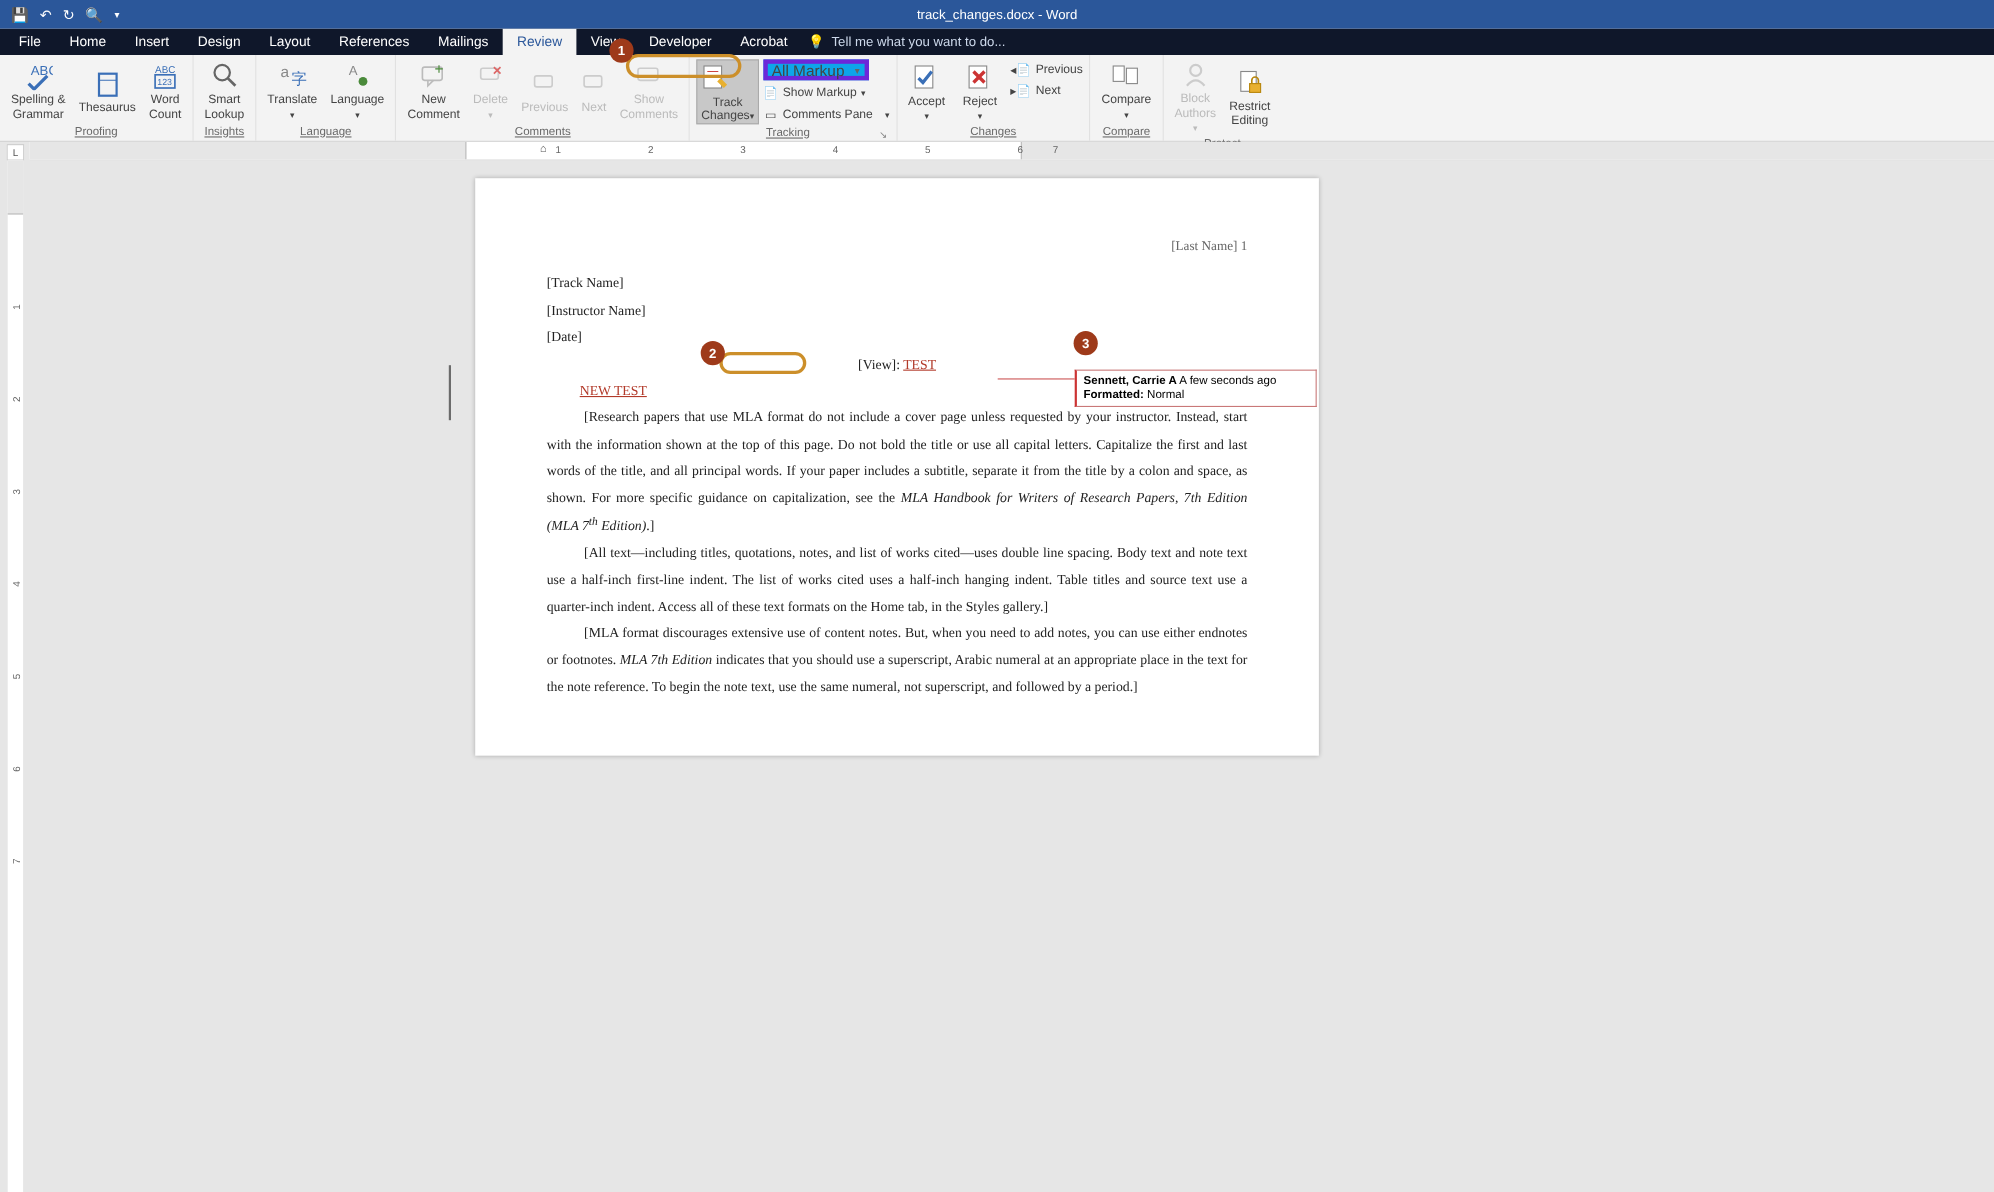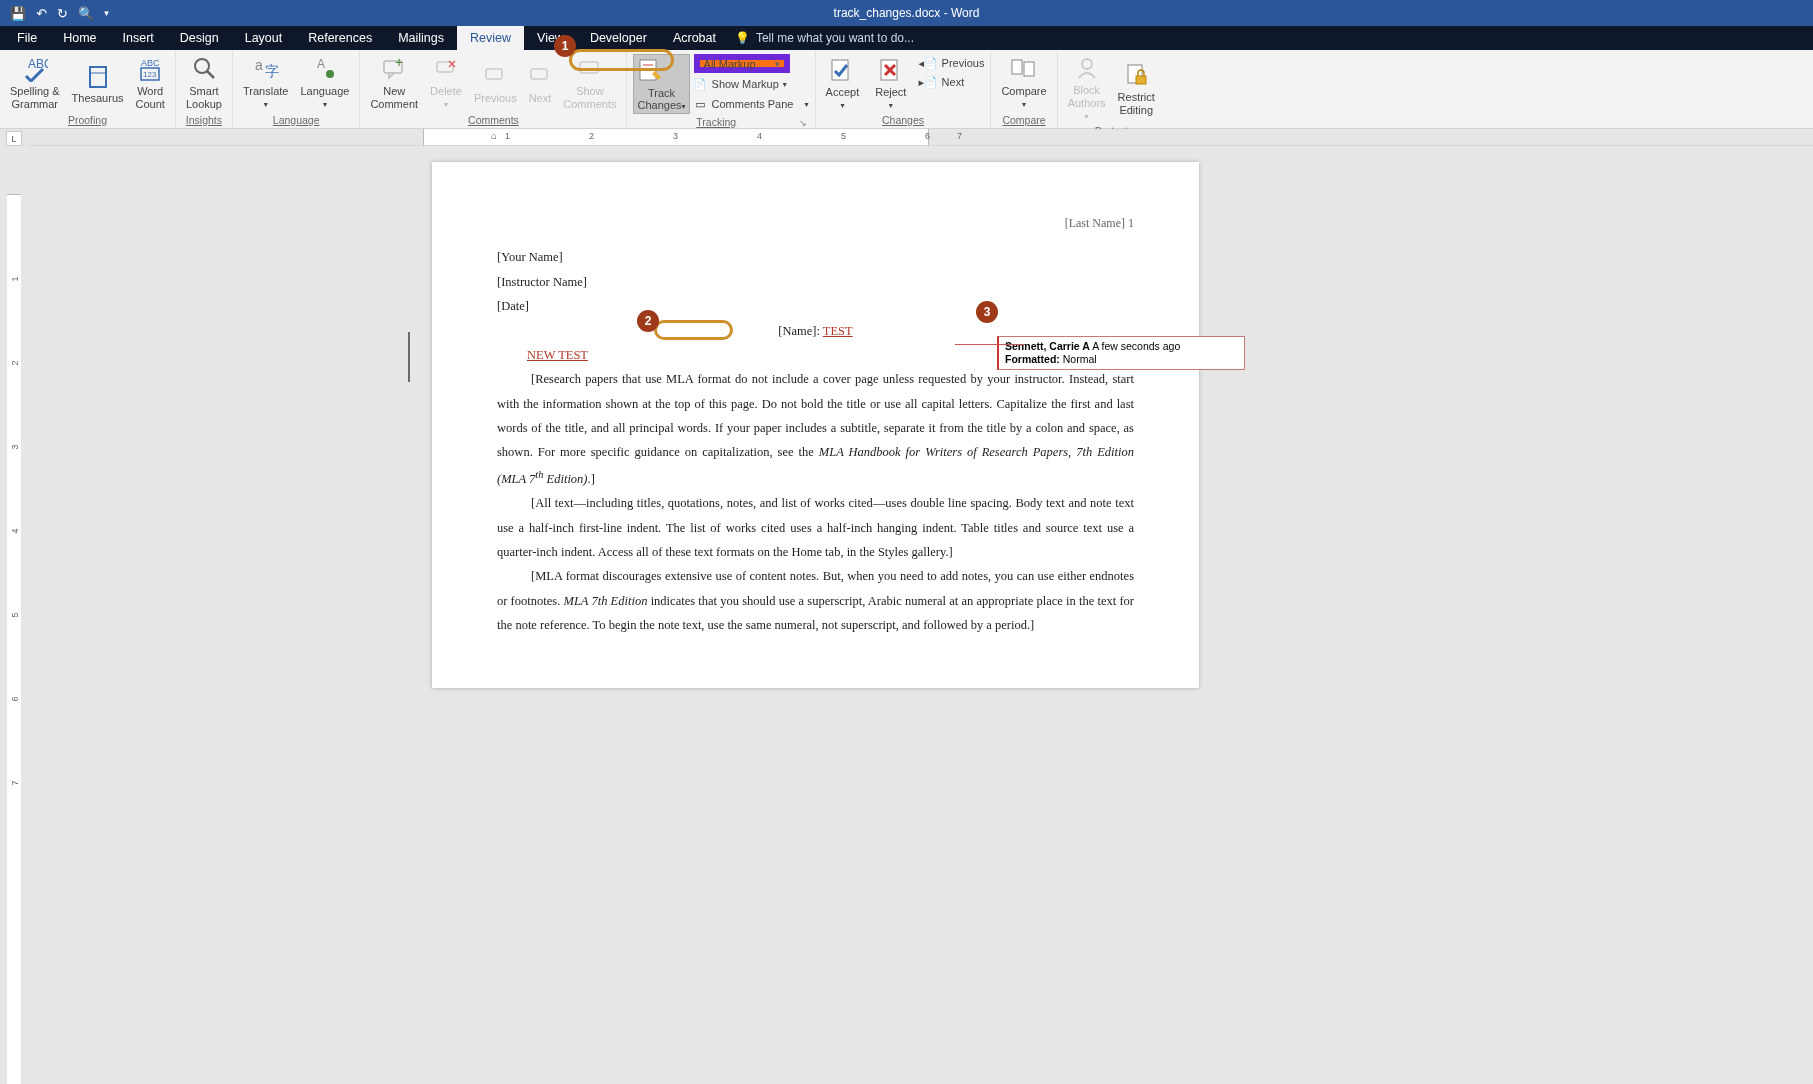--- a/index.html
+++ b/index.html
@@ -17,21 +17,21 @@
 .rgroup { border-right:1px solid #e1e1e1; display:flex; flex-direction:column; padding:2px 6px 0 6px; }
 .rgroup.last { border-right:none;}
 .rgroup .body { flex:1; display:flex; align-items:center; gap:4px; }
 .rgroup .glabel { text-align:center; font-size:10.5px; color:#6a6a6a; line-height:16px;text-decoration:underline; }
 .rbtn { display:flex; flex-direction:column; align-items:center; justify-content:center; padding:0 4px; font-size:11px; text-align:center; line-height:13px; }
 .rbtn .ico { height:32px; display:flex; align-items:center; justify-content:center; font-size:20px; }
 svg { display:block; }
 .tracking-body { display:flex; gap:4px; align-items:flex-start; padding-top:2px;}
 .trackbtn { background:#c8c8c8; border:1px solid #aaa; padding:2px 3px 0 3px; text-align:center; line-height:12px; font-size:11px;}
 .tr-col { display:flex; flex-direction:column; gap:2px; }
-.dropdown { background:#f97316; border:6px solid #6d28d9; height:19px; width:96px; display:flex; align-items:center; padding:0 4px; font-size:11px; position:relative; }
+.dropdown { background:#0ea5e9; border:4px solid #6d28d9; height:19px; width:96px; display:flex; align-items:center; padding:0 4px; font-size:14px; position:relative; }
 .dropdown::after{ content:"▾"; position:absolute; right:4px; font-size:9px; color:#666;}
 .sm-row { display:flex; align-items:center; gap:4px; font-size:11px; height:18px;}
 .sm-row .mini-ico{ width:14px; display:inline-flex; justify-content:center;}
 .changes-body { display:flex; gap:8px; align-items:flex-start; padding-top:2px;}
 .nav-col { display:flex; flex-direction:column; gap:1px; font-size:11px;}
 .nav-col .row{display:flex; align-items:center; gap:4px; height:18px;}
 .circle-marker { position:absolute; width:22px; height:22px; border-radius:50%; background:#9e3a1a; color:#fff; display:flex; align-items:center; justify-content:center; font-weight:bold; font-size:12px; z-index:200;}
 .oval { position:absolute; border:3px solid #cc8f2a; border-radius:999px; z-index:150;}
 .ruler-h { background:#fff; height:17px; margin-left:27px; position:relative; border-bottom:1px solid #d8d8d8; color:#888; font-size:9px; overflow:hidden;}
 .ruler-h .shade-l{position:absolute;left:0;top:0;bottom:0;width:397px;background:#e6e6e6;border-right:1px solid #bbb;}
@@ -44,21 +44,21 @@
 .ruler-v .num{position:absolute;left:10px;font-size:9px;color:#666;transform:rotate(-90deg);transform-origin:center;width:10px;text-align:center;}
 .tab-L { position:absolute; left:6px; top:131px; width:16px;height:15px;background:#fff;border:1px solid #ccc;display:flex;align-items:center;justify-content:center;font-size:9px;color:#555;}
 .canvas{ position:absolute; left:27px; top:146px; right:0; bottom:0; background:#e6e6e6;}
 .page{ position:absolute; left:405px; top:16px; width:767px; background:#fff; box-shadow:0 0 4px rgba(0,0,0,.25); padding:50px 65px; font-family:"Times New Roman",serif; font-size:12.5px; color:#222; line-height:1.95;}
 .page .hdr{text-align:right; color:#666; font-size:12px; margin-bottom:10px;}
 .page .title-row{ text-align:center; position:relative;}
 .page .ins{ color:#b23a2a; text-decoration:underline;}
 .page .newtext{ margin-left:30px;}
 .page .vbar{ position:absolute; left:-24px; width:2px; background:#6b6b6b;}
 .page p.body{text-align:justify; text-indent:34px; margin:0;}
-.rev-pane{ position:absolute; left:950px; top:190px; width:248px;margin-left:20px;}
+.rev-pane{ position:absolute; left:950px; top:190px; width:220px;}
 .rev-box{ border:1px solid #c97878; border-left:2px solid #cc3333; background:#fff; padding:3px 6px; font-size:10.5px; line-height:13px;}
 .connector{position:absolute;top:8px;right:220px;height:1px;width:70px;background:#cc5555;}
 .launcher{font-size:9px;color:#888;align-self:flex-end;margin-right:2px;margin-bottom:2px;}
 </style>
 </head>
 <body>
 
 <div class="titlebar">
   <div class="qat">
     <span>💾</span>
@@ -356,25 +356,25 @@
   <span class="num" style="top:380px">4</span>
   <span class="num" style="top:464px">5</span>
   <span class="num" style="top:548px">6</span>
   <span class="num" style="top:632px">7</span>
 </div>
 
 <div class="canvas">
   <div class="page">
     <div class="vbar" style="top:170px;height:50px"></div>
     <div class="hdr">[Last Name] 1</div>
-    <div>[Your Name]</div>
+    <div>[Track Name]</div>
     <div>[Instructor Name]</div>
     <div>[Date]</div>
     <div class="title-row">
-      <span>[Name]: </span><span class="ins">TEST</span>
+      <span>[View]: </span><span class="ins">TEST</span>
     </div>
     <div class="newtext"><span class="ins">NEW TEST</span></div>
     <p class="body"><span>[Research papers that use MLA format do not include a cover page unless requested by your instructor. Instead, start with the information shown at the top of this page.  Do not bold the title or use all capital letters. Capitalize the first and last words of the title, and all principal words. If your paper includes a subtitle, separate it from the title by a colon and space, as shown. For more specific guidance on capitalization, see the </span><i><span>MLA Handbook for Writers of Research Papers, 7th Edition (MLA 7</span><sup>th</sup><span> Edition)</span></i><span>.]</span></p>
     <p class="body">[All text—including titles, quotations, notes, and list of works cited—uses double line spacing. Body text and note text use a half-inch first-line indent. The list of works cited uses a half-inch hanging indent. Table titles and source text use a quarter-inch indent. Access all of these text formats on the Home tab, in the Styles gallery.]</p>
     <p class="body"><span>[MLA format discourages extensive use of content notes. But, when you need to add notes, you can use either endnotes or footnotes. </span><i>MLA 7th Edition</i><span> indicates that you should use a superscript, Arabic numeral at an appropriate place in the text for the note reference. To begin the note text, use the same numeral, not superscript, and followed by a period.]</span></p>
   </div>
 
   <div class="rev-pane">
     <div class="connector"></div>
     <div class="rev-box">

